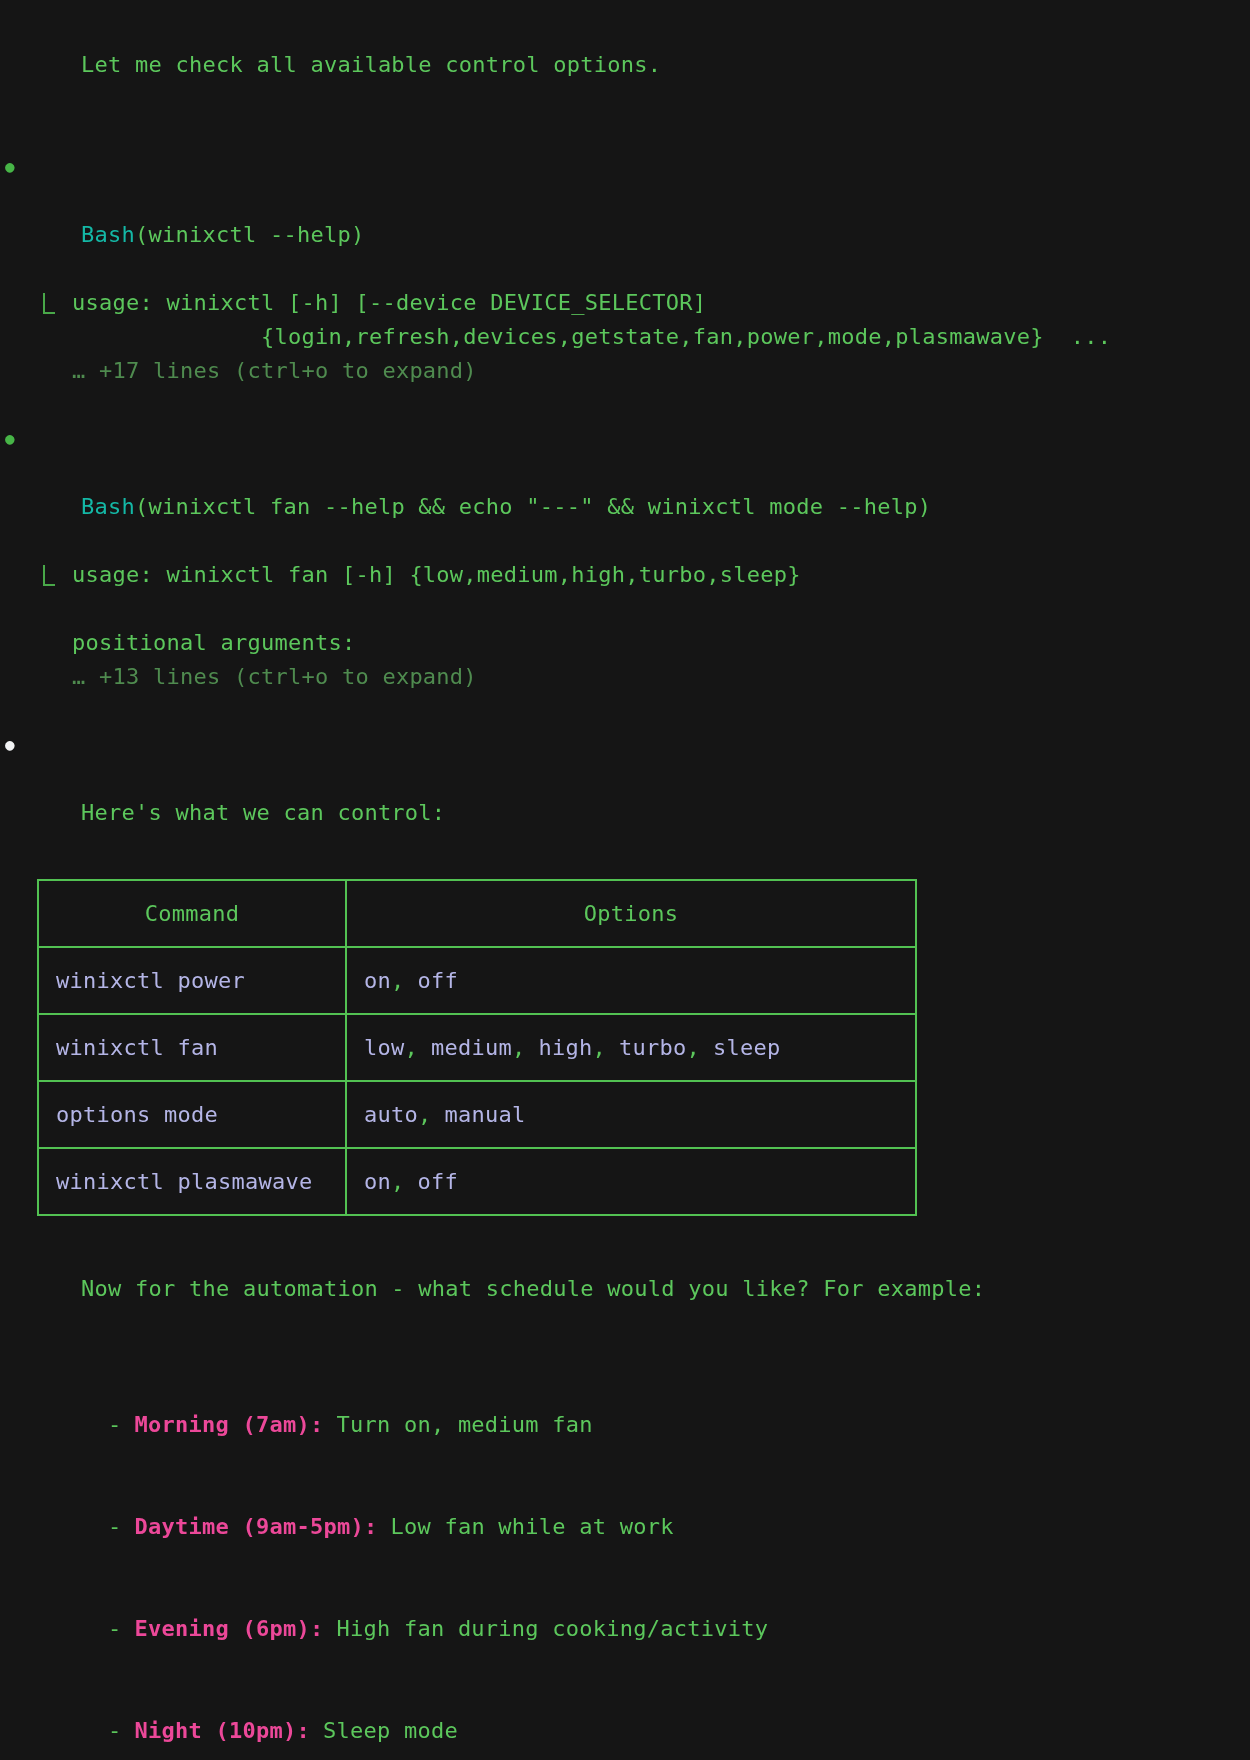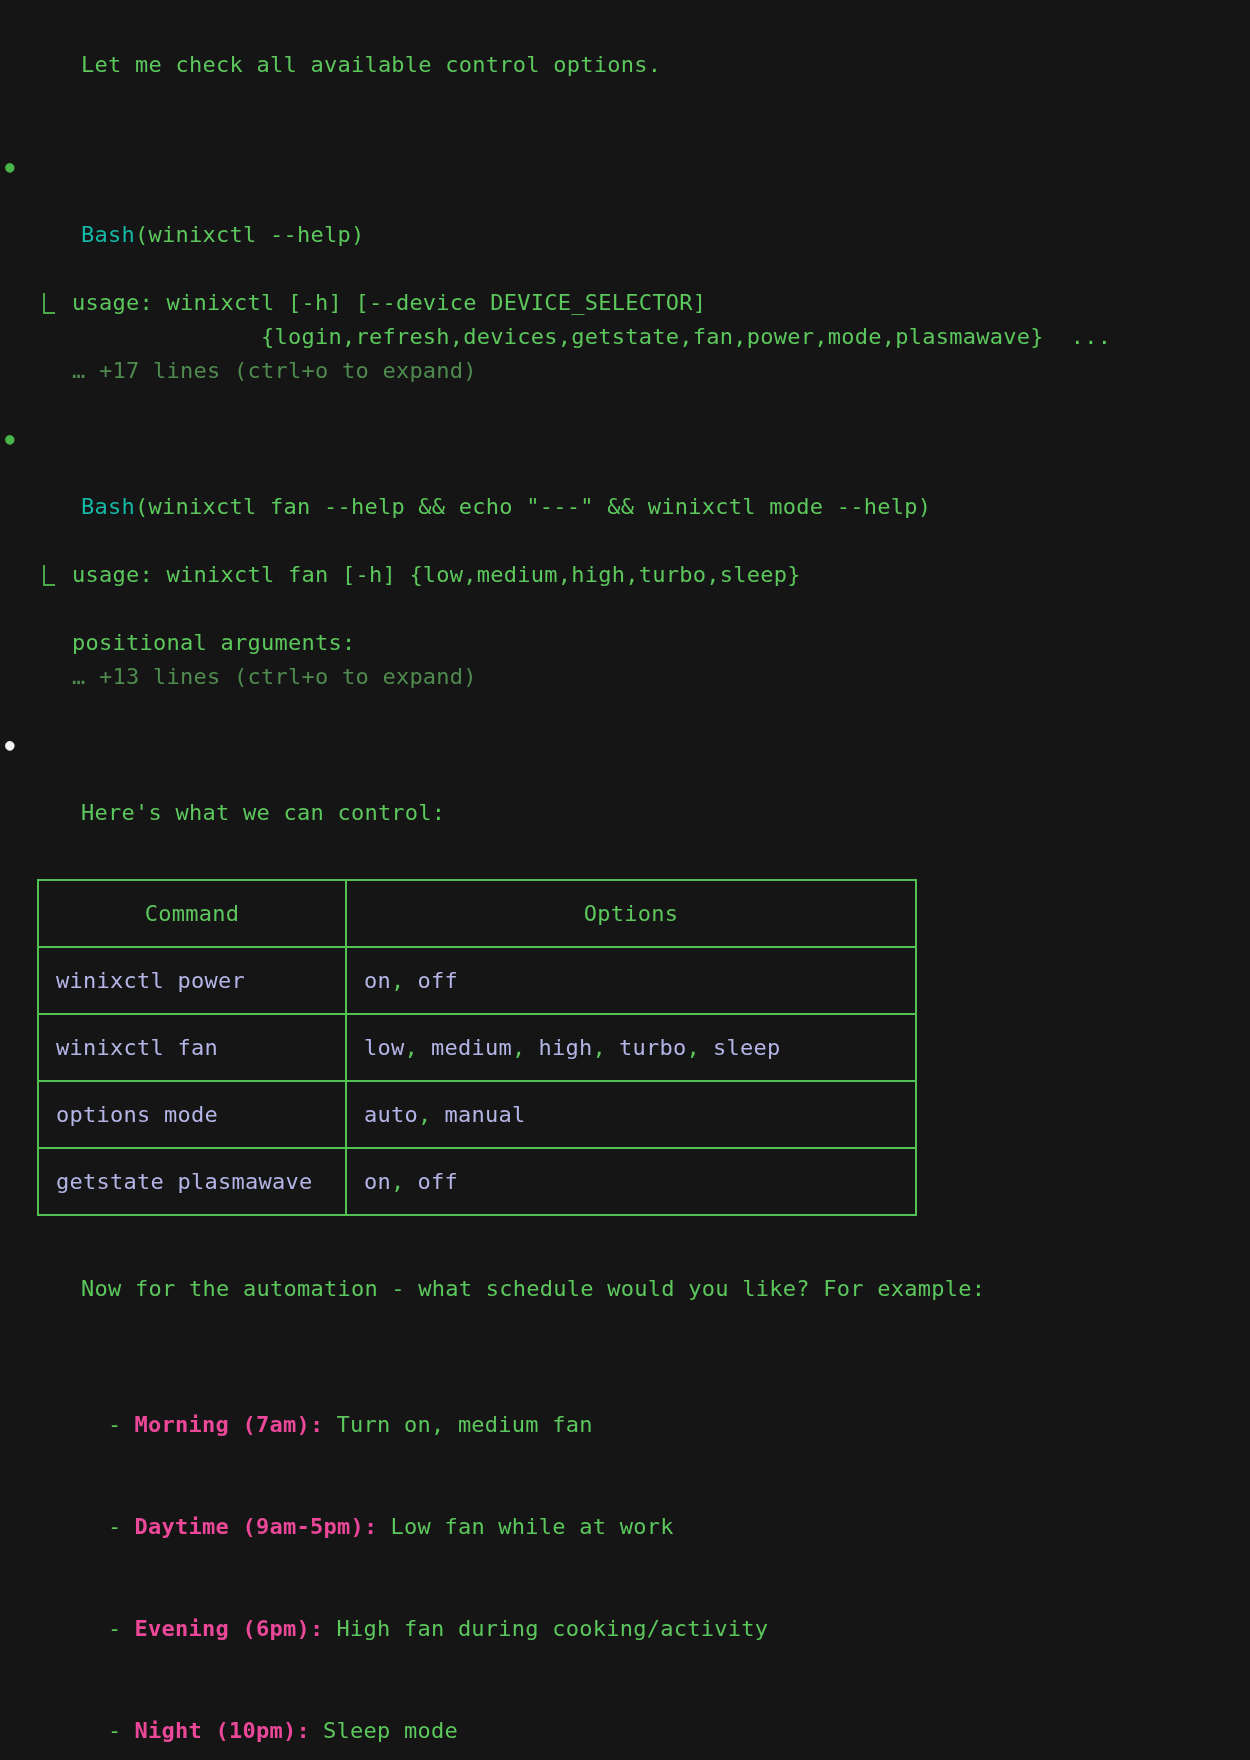--- a/index.html
+++ b/index.html
@@ -104,21 +104,21 @@
     </tr>
     <tr>
       <td class="cmd">winixctl fan</td>
       <td><span class="lav">low</span><span class="comma">,</span><span class="lav">medium</span><span class="comma">,</span><span class="lav">high</span><span class="comma">,</span><span class="lav">turbo</span><span class="comma">,</span><span class="lav">sleep</span></td>
     </tr>
     <tr>
       <td class="cmd">options mode</td>
       <td><span class="lav">auto</span><span class="comma">,</span><span class="lav">manual</span></td>
     </tr>
     <tr>
-      <td class="cmd">getstate plasmawave</td>
+      <td class="cmd">winixctl plasmawave</td>
       <td><span class="lav">on</span><span class="comma">,</span><span class="lav">off</span></td>
     </tr>
   </tbody>
     </table>
 
   <div class="row">
     <span>Now for the automation - what schedule would you like? For example:</span>
   </div>
 
   <div class="gap">

